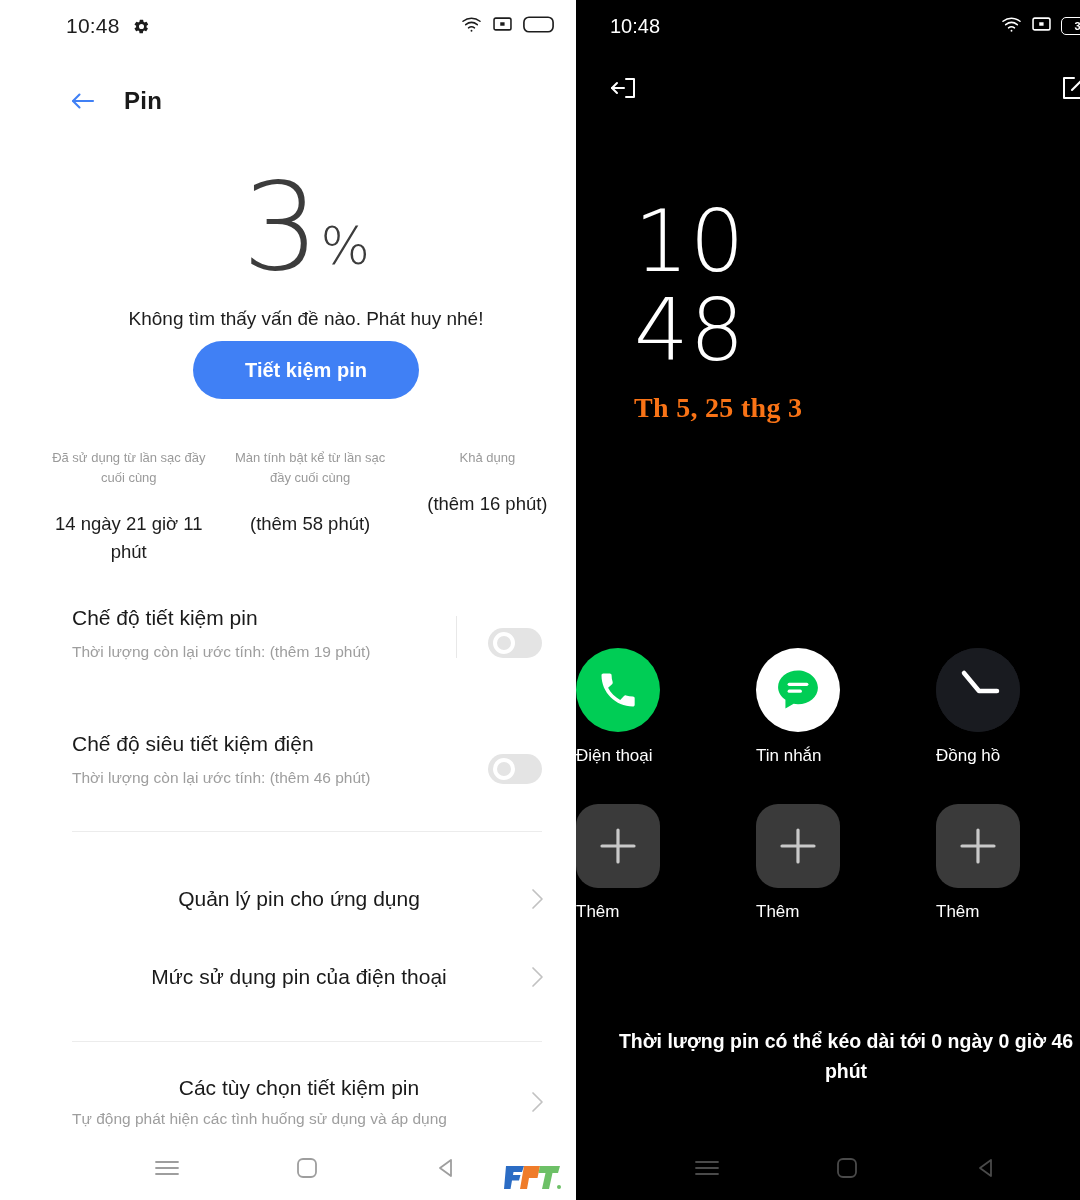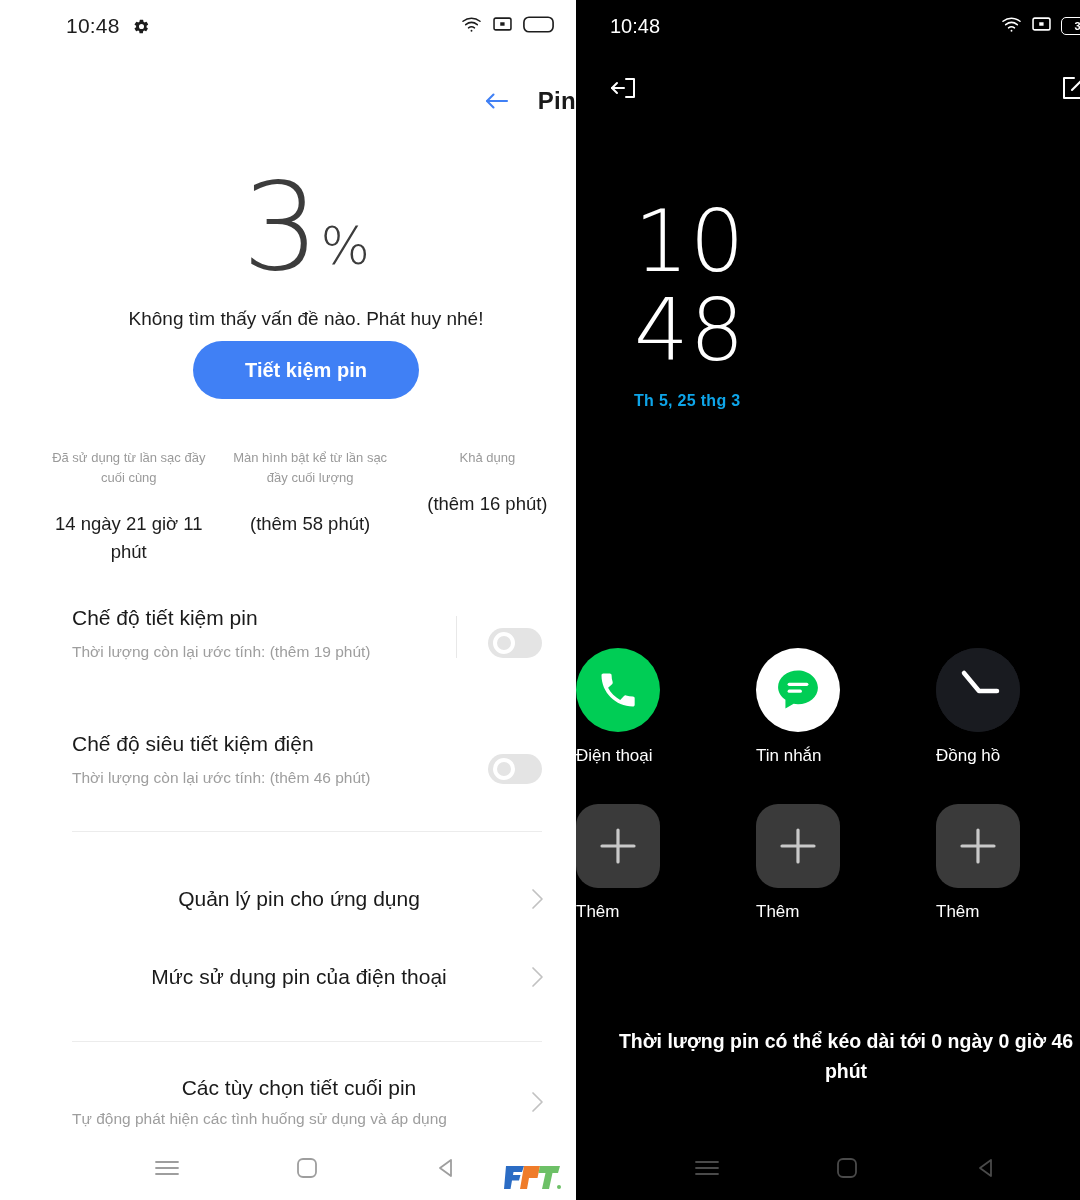--- a/index.html
+++ b/index.html
@@ -33,21 +33,20 @@
   .sb-time {
     font-size: 21px; font-weight: 400; letter-spacing: .2px;
   }
   .sb-gear { margin-left: 13px; display: flex; align-items: center; }
   .sb-right { margin-left: auto; display: flex; align-items: center; gap: 11px; }
 
   .appbar-l {
     position: absolute; top: 74px; left: 0; right: 0;
     height: 54px; display: flex; align-items: center;
     padding-left: 32px;
-    justify-content: flex-end;
   }
   .back-arrow { width: 30px; height: 30px; display:flex; align-items:center; justify-content:center; }
   .appbar-title {
     margin-left: 26px;
     font-size: 24px; font-weight: 700; color: #1a1a1a; letter-spacing: .3px;
   }
 
   .pct-wrap {
     position: absolute; top: 166px; left: 0; right: 0;
     display: flex; justify-content: center; align-items: flex-start;
@@ -183,21 +182,21 @@
 
   .clock-block { position: absolute; top: 202px; left: 58px; }
   .clock-hh, .clock-mm {
     font-size: 86px; font-weight: 300; line-height: 0.92;
     letter-spacing: 1px; color: #ffffff;
     font-family: "DejaVu Sans", sans-serif;
   }
   .clock-mm { margin-top: 10px; }
   .clock-date {
     margin-top: 22px;
-    font-size: 16px; font-weight: 700; color: #0ea5e9; letter-spacing: .3px;
+    font-size: 28px; font-weight: 700; color: #f97316; letter-spacing: .3px; font-family: Liberation Serif, serif;
   }
 
   .apps-grid {
     position: absolute; top: 648px; left: 0; width: 540px;
   }
   .apps-row { display: flex; }
   .apps-row.r2 { margin-top: 38px; }
   .app-cell { flex: 1; display: flex; flex-direction: column; align-items: flex-start; }
   .app-icon {
     width: 84px; height: 84px; border-radius: 50%;
@@ -274,21 +273,21 @@
     <div class="status-msg">Không tìm thấy vấn đề nào. Phát huy nhé!</div>
 
     <button class="save-btn">Tiết kiệm pin</button>
 
     <div class="stats-row">
       <div class="stat-col c1">
         <div class="stat-label">Đã sử dụng từ lần sạc đầy cuối cùng</div>
         <div class="stat-value">14 ngày 21 giờ 11 phút</div>
       </div>
       <div class="stat-col">
-        <div class="stat-label">Màn hình bật kể từ lần sạc đầy cuối lượng</div>
+        <div class="stat-label">Màn tính bật kể từ lần sạc đầy cuối cùng</div>
         <div class="stat-value">(thêm 58 phút)</div>
       </div>
       <div class="stat-col">
         <div class="stat-label">Khả dụng</div>
         <div class="stat-value">(thêm 16 phút)</div>
       </div>
     </div>
 
     <div class="setting-block sb1">
       <div class="setting-row">
@@ -339,21 +338,21 @@
         <svg width="13" height="22" viewBox="0 0 13 22" fill="none" stroke="#c2c2c2" stroke-width="1.7" stroke-linecap="round" stroke-linejoin="round">
           <path d="M2 2l9 9-9 9"></path>
         </svg>
       </span>
     </div>
 
     <div class="divider div2"></div>
 
     <div class="nav-item ni3">
       <div class="nav-text">
-        <div class="nav-title">Các tùy chọn tiết cuối pin</div>
+        <div class="nav-title">Các tùy chọn tiết kiệm pin</div>
         <div class="nav-sub">Tự động phát hiện các tình huống sử dụng và áp dụng</div>
       </div>
       <span class="chev">
         <svg width="13" height="22" viewBox="0 0 13 22" fill="none" stroke="#c2c2c2" stroke-width="1.7" stroke-linecap="round" stroke-linejoin="round">
           <path d="M2 2l9 9-9 9"></path>
         </svg>
       </span>
     </div>
 
     <div class="navbar">

